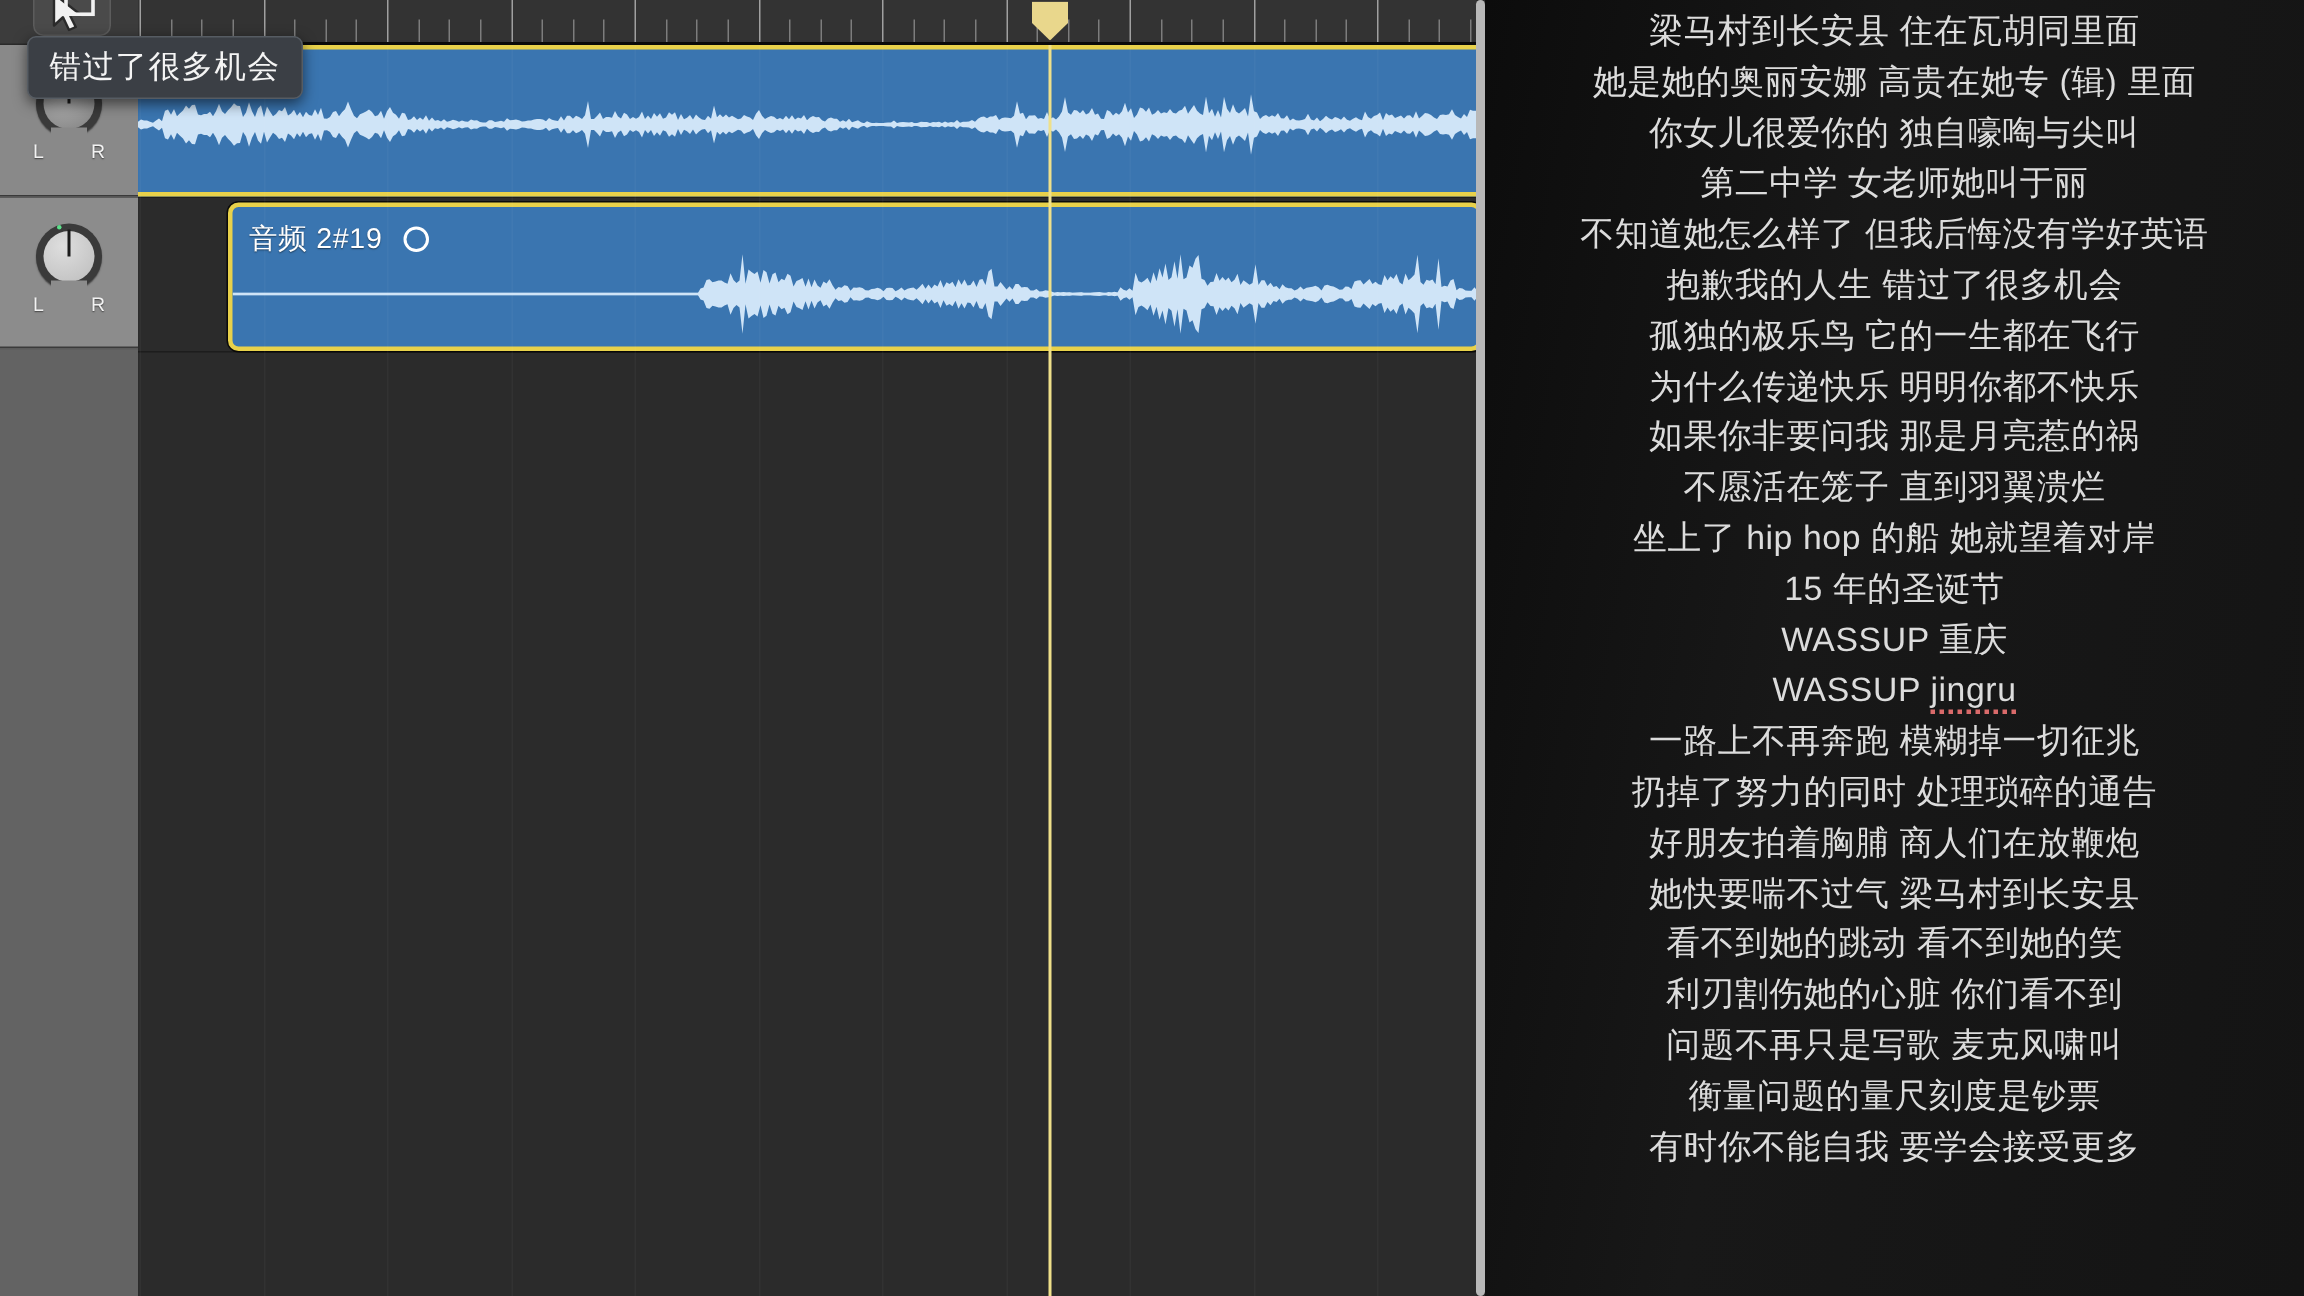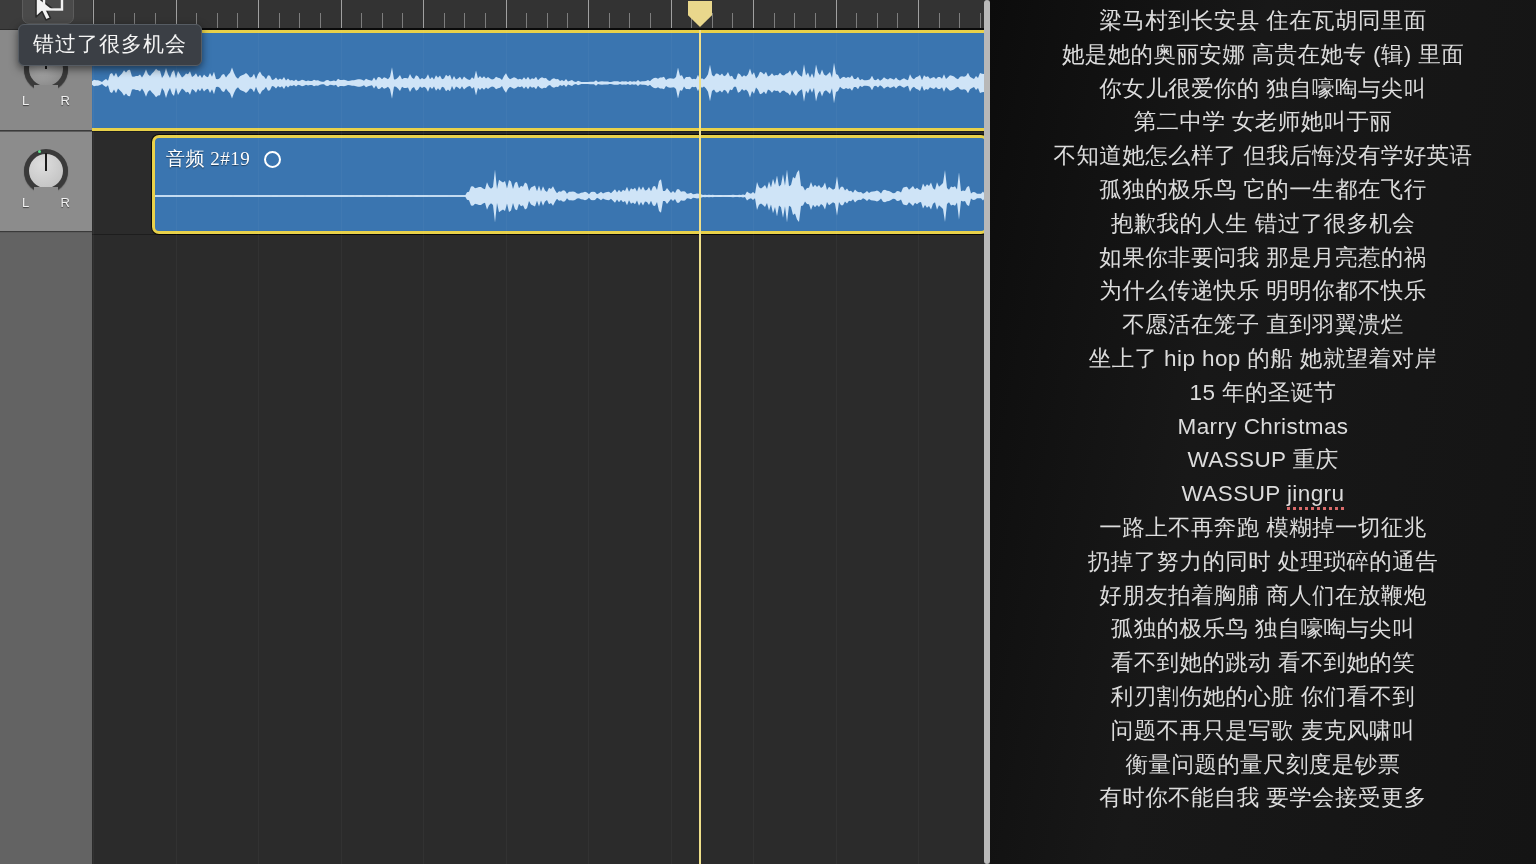--- a/index.html
+++ b/index.html
@@ -123,21 +123,20 @@
     background: #2b2b2b;
     overflow: hidden;
   }
   .lane-line { position: absolute; left: 0; width: 898px; height: 1px; background: #1d1d1d; }
   .grid-line { position: absolute; top: 0; width: 1px; height: 834px; background: rgba(255,255,255,.035); }
 
   .region {
     position: absolute;
     background: #3a75b0;
     overflow: hidden;
-    font-family: Liberation Serif, serif;
   }
   .region.r1 {
     left: 0; top: 0; width: 896px; height: 101px;
     border-top: 3px solid #e8d14a;
     border-bottom: 3px solid #e8d14a;
   }
   .region.r2 {
     left: 60px; top: 105px; width: 836px; height: 99px;
     border: 3px solid #e8d14a;
     border-radius: 7px;
@@ -373,34 +372,33 @@
 
     <div id="tooltip">错过了很多机会</div>
   </div>
 
   <div id="lyrics">
       <div class="lyric-line">梁马村到长安县  住在瓦胡同里面</div>
       <div class="lyric-line">她是她的奥丽安娜  高贵在她专 (辑) 里面</div>
       <div class="lyric-line">你女儿很爱你的  独自嚎啕与尖叫</div>
       <div class="lyric-line">第二中学  女老师她叫于丽</div>
       <div class="lyric-line">不知道她怎么样了  但我后悔没有学好英语</div>
+      <div class="lyric-line">抱歉我的人生  错过了很多机会</div>
       <div class="lyric-line">孤独的极乐鸟  它的一生都在飞行</div>
-      <div class="lyric-line">抱歉我的人生  错过了很多机会</div>
+      <div class="lyric-line">为什么传递快乐  明明你都不快乐</div>
       <div class="lyric-line">如果你非要问我  那是月亮惹的祸</div>
-      <div class="lyric-line">为什么传递快乐  明明你都不快乐</div>
       <div class="lyric-line">不愿活在笼子  直到羽翼溃烂</div>
       <div class="lyric-line">坐上了 hip hop 的船 她就望着对岸</div>
       <div class="lyric-line">15 年的圣诞节</div>
-      <div class="lyric-line">Marry Christmas</div>
       <div class="lyric-line">WASSUP 重庆</div>
       <div class="lyric-line"><span>WASSUP </span><span class="misspell">jingru</span></div>
       <div class="lyric-line">一路上不再奔跑  模糊掉一切征兆</div>
       <div class="lyric-line">扔掉了努力的同时  处理琐碎的通告</div>
       <div class="lyric-line">好朋友拍着胸脯  商人们在放鞭炮</div>
-      <div class="lyric-line">孤独的极乐鸟 独自嚎啕与尖叫</div>
+      <div class="lyric-line">她快要喘不过气 梁马村到长安县</div>
       <div class="lyric-line">看不到她的跳动  看不到她的笑</div>
       <div class="lyric-line">利刃割伤她的心脏  你们看不到</div>
       <div class="lyric-line">问题不再只是写歌  麦克风啸叫</div>
       <div class="lyric-line">衡量问题的量尺刻度是钞票</div>
       <div class="lyric-line">有时你不能自我  要学会接受更多</div>
     </div>
 
 </div>
 
 </body></html>

